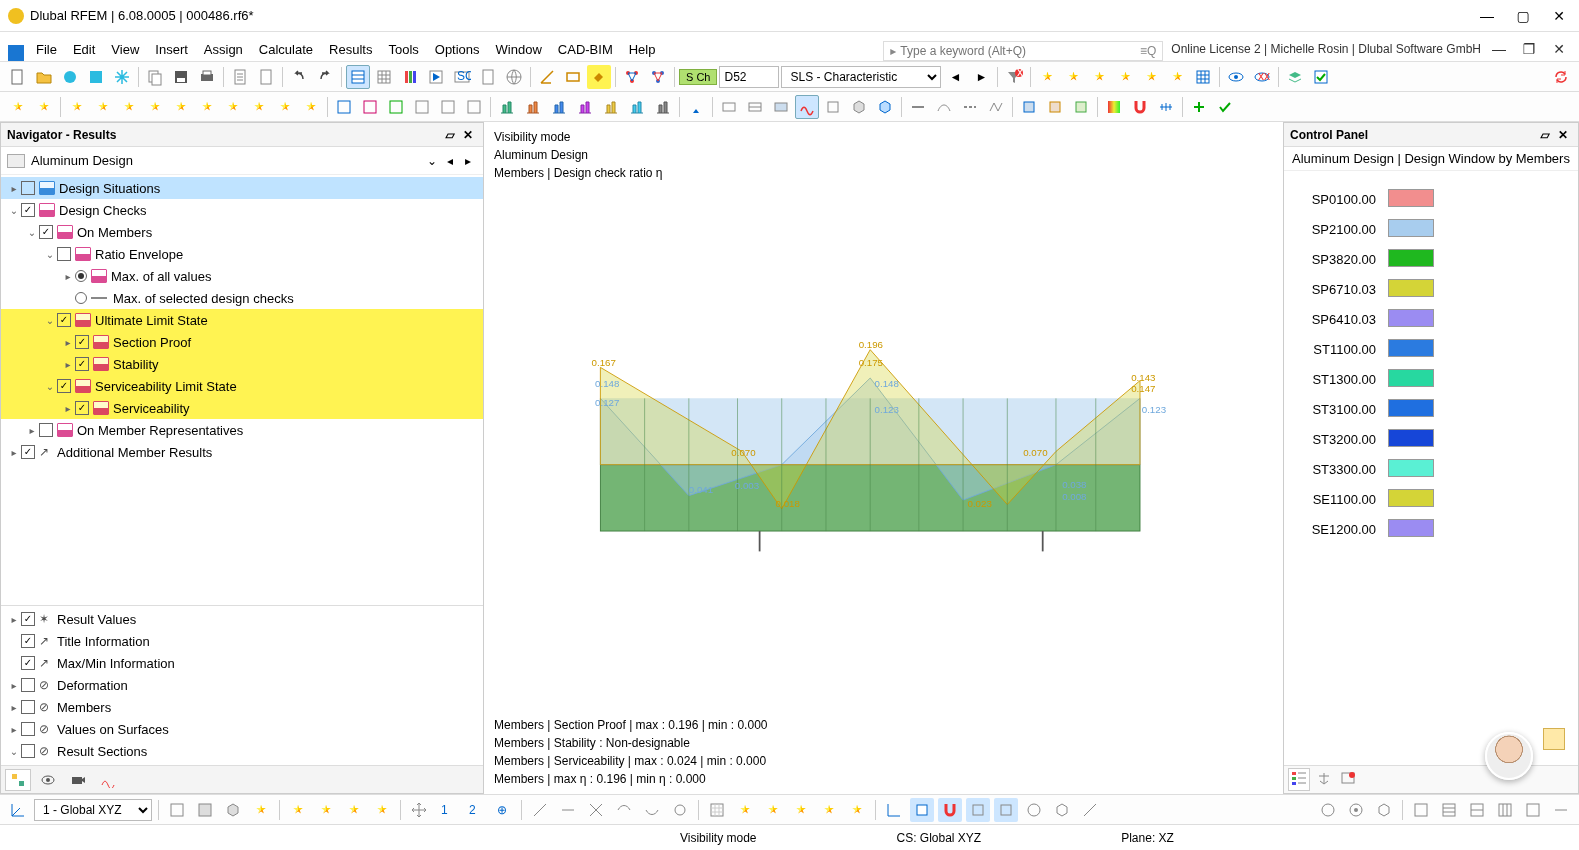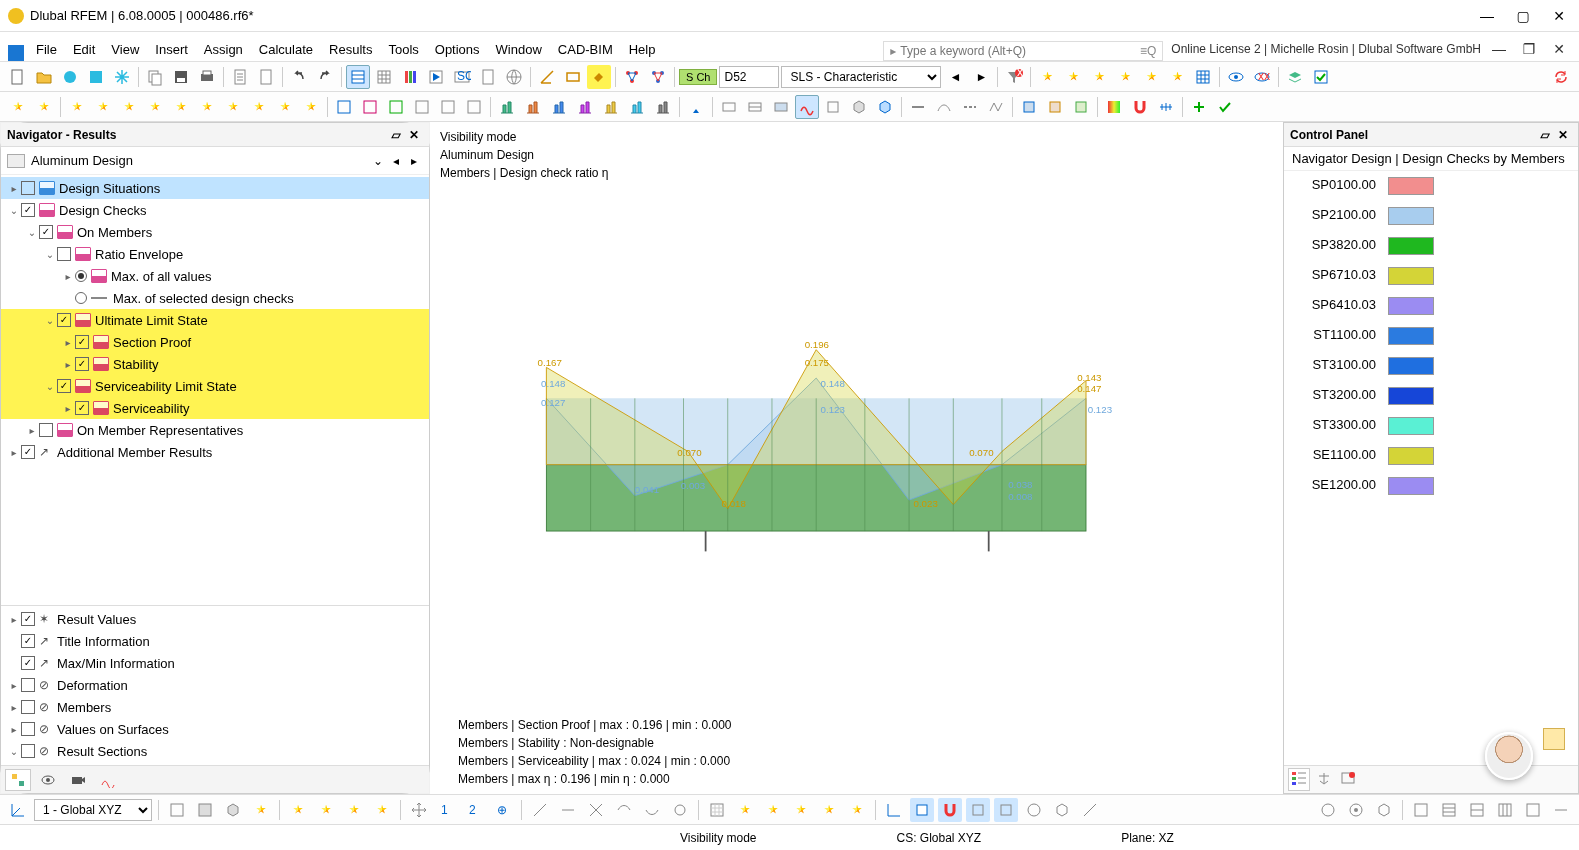--- a/index.html
+++ b/index.html
@@ -25,21 +25,21 @@
 .tb-chip { background: #b0e070; padding: 1px 6px; font-size: 11px; border: 1px solid #80b040; }
 .tb-combo { height: 22px; border: 1px solid #bbb; font-size: 12px; padding: 0 4px; background: #fff; }
 
 .workspace { display: flex; height: calc(850px - 32px - 30px - 30px - 30px - 30px - 26px); }
 
 .panel { background: #fff; border: 1px solid #ccc; display: flex; flex-direction: column; }
 .panel-header { height: 24px; background: #f4f4f4; border-bottom: 1px solid #ddd; display: flex; align-items: center; padding: 0 6px; font-weight: 600; font-size: 13px; }
 .panel-header .spacer { flex: 1; }
 .ph-btn { width: 18px; height: 18px; display: flex; align-items: center; justify-content: center; cursor: pointer; }
 
-.nav-left { width: 430px; border-radius: 28px; }
+.nav-left { width: 484px; }
 .nav-sub { height: 28px; display: flex; align-items: center; padding: 0 6px; border-bottom: 1px solid #eee; background:#fff;}
 .nav-sub-label { flex: 1; font-size: 13px; }
 .nav-tree { flex: 1; overflow: auto; padding: 2px 0; }
 .tree-row { display: flex; align-items: center; height: 22px; padding-left: 6px; cursor: pointer; white-space: nowrap; }
 .tree-row.sel { background: #bfe3ff; }
 .tree-row.hl { background: #fff352; }
 .tree-row .arrow { width: 14px; text-align: center; color: #666; font-size: 10px; }
 .tree-row .cbox { width: 14px; height: 14px; border: 1px solid #666; margin-right: 4px; display:inline-flex; align-items:center; justify-content:center; font-size:10px; line-height:1;}
 .tree-row .cbox.checked::after { content: "✓"; font-size: 10px; }
 .tree-row .rdot { width: 12px; height: 12px; border: 1px solid #666; border-radius: 50%; margin-right: 4px; display:inline-flex; align-items:center; justify-content:center;}
@@ -52,26 +52,26 @@
 .nav-tabs { height: 28px; border-top: 1px solid #ddd; display: flex; align-items: center; padding: 0 4px; gap: 4px; background:#f4f4f4;}
 .nav-tabs .tab-ic { width: 26px; height: 22px; display: flex; align-items: center; justify-content: center; border: 1px solid transparent; cursor:pointer;}
 .nav-tabs .tab-ic.active { background: #fff; border-color: #ccc; }
 
 .canvas-area { flex: 1; background: #fff; position: relative; }
 .canvas-labels { position: absolute; top: 6px; left: 10px; font-size: 14px; line-height: 1.5; }
 .chart-wrap { position: absolute; left: 42px; top: 210px; width: 676px; height: 230px; }
 .chart-wrap svg { width: 100%; height: 100%; }
 .val-label { font-size: 11px; fill: #cc9900; }
 .val-label.blue { fill: #6fa8dc; }
-.result-lines { position: absolute; bottom: 6px; left: 10px; font-size: 14px; line-height: 1.5; margin-left: 18px; }
+.result-lines { position: absolute; bottom: 6px; left: 10px; font-size: 14px; line-height: 1.5; }
 
 .ctrl-right { width: 296px; }
 .ctrl-sub { padding: 4px 8px; font-size: 13px; border-bottom: 1px solid #eee; }
 .legend { padding: 6px 12px; }
-.legend-row { display: flex; align-items: flex-start; height: 30px; gap: 12px; }
+.legend-row { display: flex; align-items: flex-end; height: 30px; gap: 12px; }
 .legend-swatch { width: 46px; height: 18px; border: 1px solid #999; }
 .legend-lbl { font-size: 13px; width: 80px; text-align: right; }
 .ctrl-tabs { height: 28px; border-top: 1px solid #ddd; display: flex; align-items: center; padding: 0 4px; gap: 4px; background:#f9f9f9;}
 
 .bottombar { height: 30px; background: #fdfdfd; border-top: 1px solid #ddd; display: flex; align-items: center; padding: 0 6px; gap: 4px; }
 .statusbar { height: 26px; background: #fff; border-top: 1px solid #ddd; display: flex; align-items: center; padding: 0 10px; font-size: 13px; }
 .statusbar .scell { margin-right: 140px; }
 
 .avatar-float { position: fixed; bottom: 70px; right: 46px; width: 48px; height: 48px; border-radius: 50%; background: radial-gradient(circle at 50% 35%, #f4d2b8 35%, #b89070 36%, #b89070 38%, #eee 39%); border: 2px solid #fff; box-shadow: 0 2px 6px rgba(0,0,0,.3); }
 .chatbox-float { position: fixed; bottom: 100px; right: 14px; width: 22px; height: 22px; background: #ffe9a8; border: 1px solid #d4b050; }
@@ -785,21 +785,21 @@
     </div>
   </div>
 
   <div class="panel ctrl-right">
     <div class="panel-header">
       <span>Control Panel</span>
       <span class="spacer"></span>
       <span class="ph-btn">▱</span>
       <span class="ph-btn">✕</span>
     </div>
-    <div class="ctrl-sub">Navigator Design | Design Checks by Members</div>
+    <div class="ctrl-sub">Aluminum Design | Design Window by Members</div>
     <div class="legend" id="legend-list">
         <div class="legend-row">
           <div class="legend-lbl">SP0100.00</div>
           <div class="legend-swatch" style="background: rgb(242, 142, 142);"></div>
         </div>
         <div class="legend-row">
           <div class="legend-lbl">SP2100.00</div>
           <div class="legend-swatch" style="background: rgb(168, 205, 238);"></div>
         </div>
         <div class="legend-row">
@@ -810,20 +810,24 @@
           <div class="legend-lbl">SP6710.03</div>
           <div class="legend-swatch" style="background: rgb(212, 212, 55);"></div>
         </div>
         <div class="legend-row">
           <div class="legend-lbl">SP6410.03</div>
           <div class="legend-swatch" style="background: rgb(155, 140, 242);"></div>
         </div>
         <div class="legend-row">
           <div class="legend-lbl">ST1100.00</div>
           <div class="legend-swatch" style="background: rgb(43, 123, 224);"></div>
+        </div>
+        <div class="legend-row">
+          <div class="legend-lbl">ST1300.00</div>
+          <div class="legend-swatch" style="background: rgb(39, 216, 160);"></div>
         </div>
         <div class="legend-row">
           <div class="legend-lbl">ST3100.00</div>
           <div class="legend-swatch" style="background: rgb(31, 111, 224);"></div>
         </div>
         <div class="legend-row">
           <div class="legend-lbl">ST3200.00</div>
           <div class="legend-swatch" style="background: rgb(22, 70, 216);"></div>
         </div>
         <div class="legend-row">

